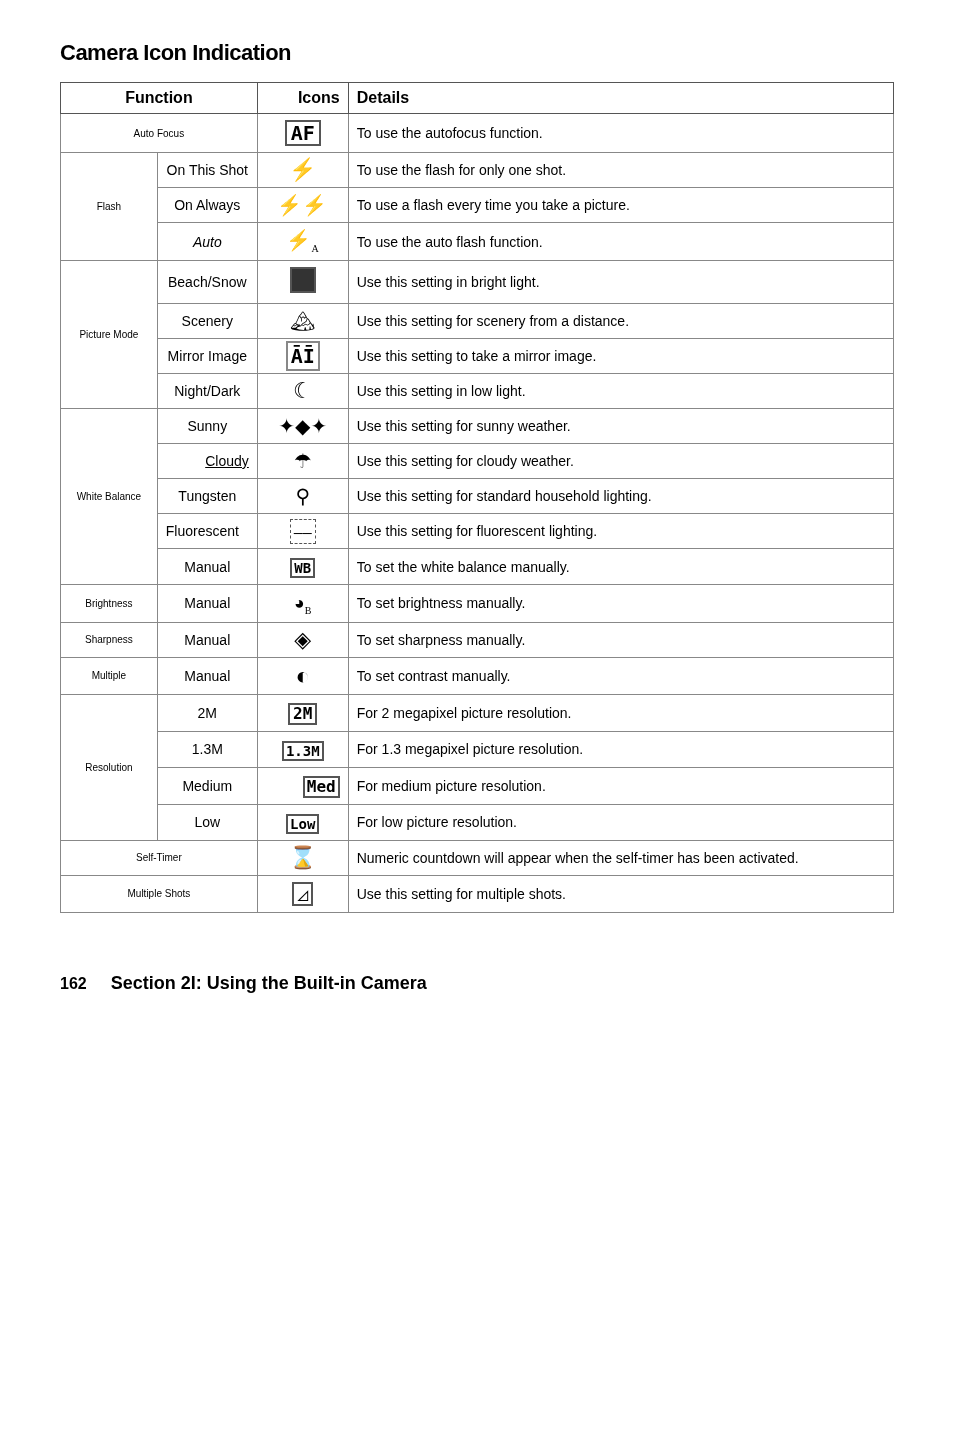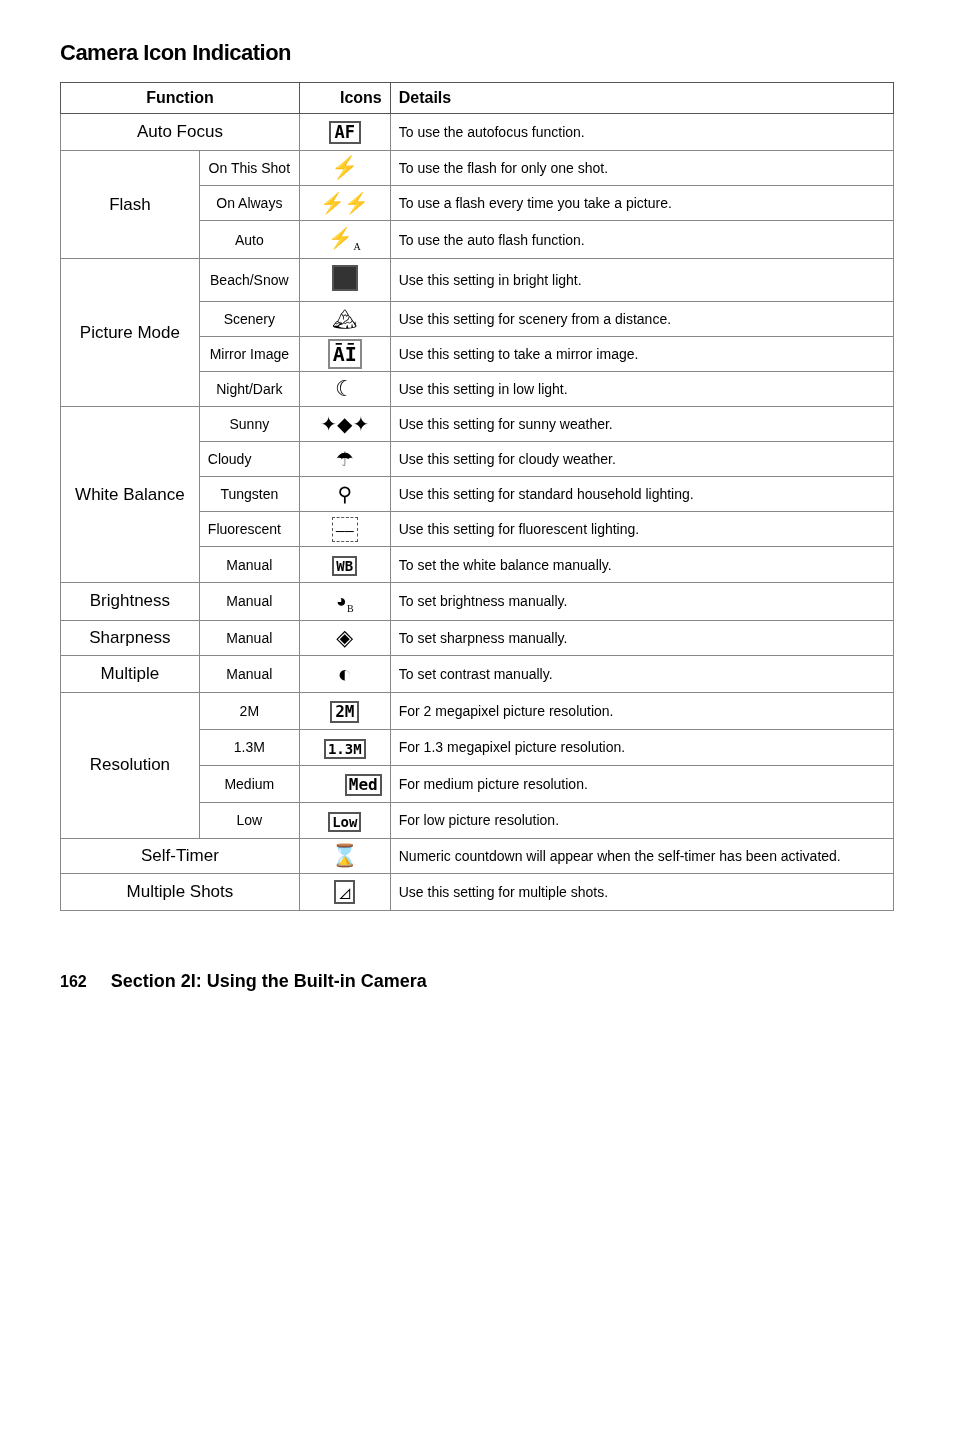--- a/index.html
+++ b/index.html
@@ -41,21 +41,21 @@
     .col-details { text-align: left; }
     .icon-cell {
       font-size: 22px;
       line-height: 1;
       text-align: center;
       font-family: serif;
     }
     .merged-function {
       text-align: center;
       vertical-align: middle;
-      font-size: 17px;
+      font-size: 10px;
     }
     .footer {
       margin-top: 60px;
       display: flex;
       align-items: baseline;
       gap: 24px;
     }
     .footer-page {
       font-size: 16px;
       font-weight: bold;
@@ -74,36 +74,36 @@
   <thead>
     <tr>
       <th colspan="2" class="col-function">Function</th>
       <th class="col-icons">Icons</th>
       <th class="col-details">Details</th>
     </tr>
   </thead>
   <tbody id="table-body">
   <tr>
         <td class="merged-function" rowspan="1" colspan="2">Auto Focus</td>
-        <td class="col-icons icon-cell"><span style="font-size:17px;font-weight:bold;font-family:monospace;border:2px solid #555;padding:1px 4px;display:inline-block;">AF</span></td>
+        <td class="col-icons icon-cell"><span style="font-size:20px;font-weight:bold;font-family:monospace;border:2px solid #555;padding:1px 4px;display:inline-block;">AF</span></td>
         <td class="col-details">To use the autofocus function.</td>
       </tr>
       <tr>
         <td class="merged-function" rowspan="3" style="vertical-align: middle;">Flash</td>
         <td class="col-subfunction" style="text-align: center;">On This Shot</td>
         <td class="col-icons icon-cell"><span style="font-size:22px;">⚡</span></td>
         <td class="col-details">To use the flash for only one shot.</td>
       </tr>
       <tr>
         <td class="col-subfunction" style="text-align: center;">On Always</td>
         <td class="col-icons icon-cell"><span style="font-size:20px;">⚡⚡</span></td>
         <td class="col-details">To use a flash every time you take a picture.</td>
       </tr>
       <tr>
-        <td class="col-subfunction" style="text-align: center;">Auto</td>
+        <td class="col-subfunction" style="text-align: center; font-style: italic;">Auto</td>
         <td class="col-icons icon-cell"><span style="font-size:20px;">⚡<sub style="font-size:10px;">A</sub></span></td>
         <td class="col-details">To use the auto flash function.</td>
       </tr>
       <tr>
         <td class="merged-function" rowspan="4" style="vertical-align: middle;">Picture Mode</td>
         <td class="col-subfunction" style="text-align: center;">Beach/Snow</td>
         <td class="col-icons icon-cell"><span style="font-size:18px;display:inline-block;width:26px;height:26px;background:#333;border:2px solid #555;"></span></td>
         <td class="col-details">Use this setting in bright light.</td>
       </tr>
       <tr>
@@ -121,21 +121,21 @@
         <td class="col-icons icon-cell"><span style="font-size:22px;">☾</span></td>
         <td class="col-details">Use this setting in low light.</td>
       </tr>
       <tr>
         <td class="merged-function" rowspan="5" style="vertical-align: middle;">White Balance</td>
         <td class="col-subfunction" style="text-align: center;">Sunny</td>
         <td class="col-icons icon-cell"><span style="font-size:20px;">✦◆✦</span></td>
         <td class="col-details">Use this setting for sunny weather.</td>
       </tr>
       <tr>
-        <td class="col-subfunction" style="text-align: left;">Cloudy</td>
+        <td class="col-subfunction" style="text-align: right; text-decoration: underline;">Cloudy</td>
         <td class="col-icons icon-cell"><span style="font-size:20px;">☂</span></td>
         <td class="col-details">Use this setting for cloudy weather.</td>
       </tr>
       <tr>
         <td class="col-subfunction" style="text-align: center;">Tungsten</td>
         <td class="col-icons icon-cell"><span style="font-size:20px;">⚲</span></td>
         <td class="col-details">Use this setting for standard household lighting.</td>
       </tr>
       <tr>
         <td class="col-subfunction" style="text-align: left;">Fluorescent</td>

